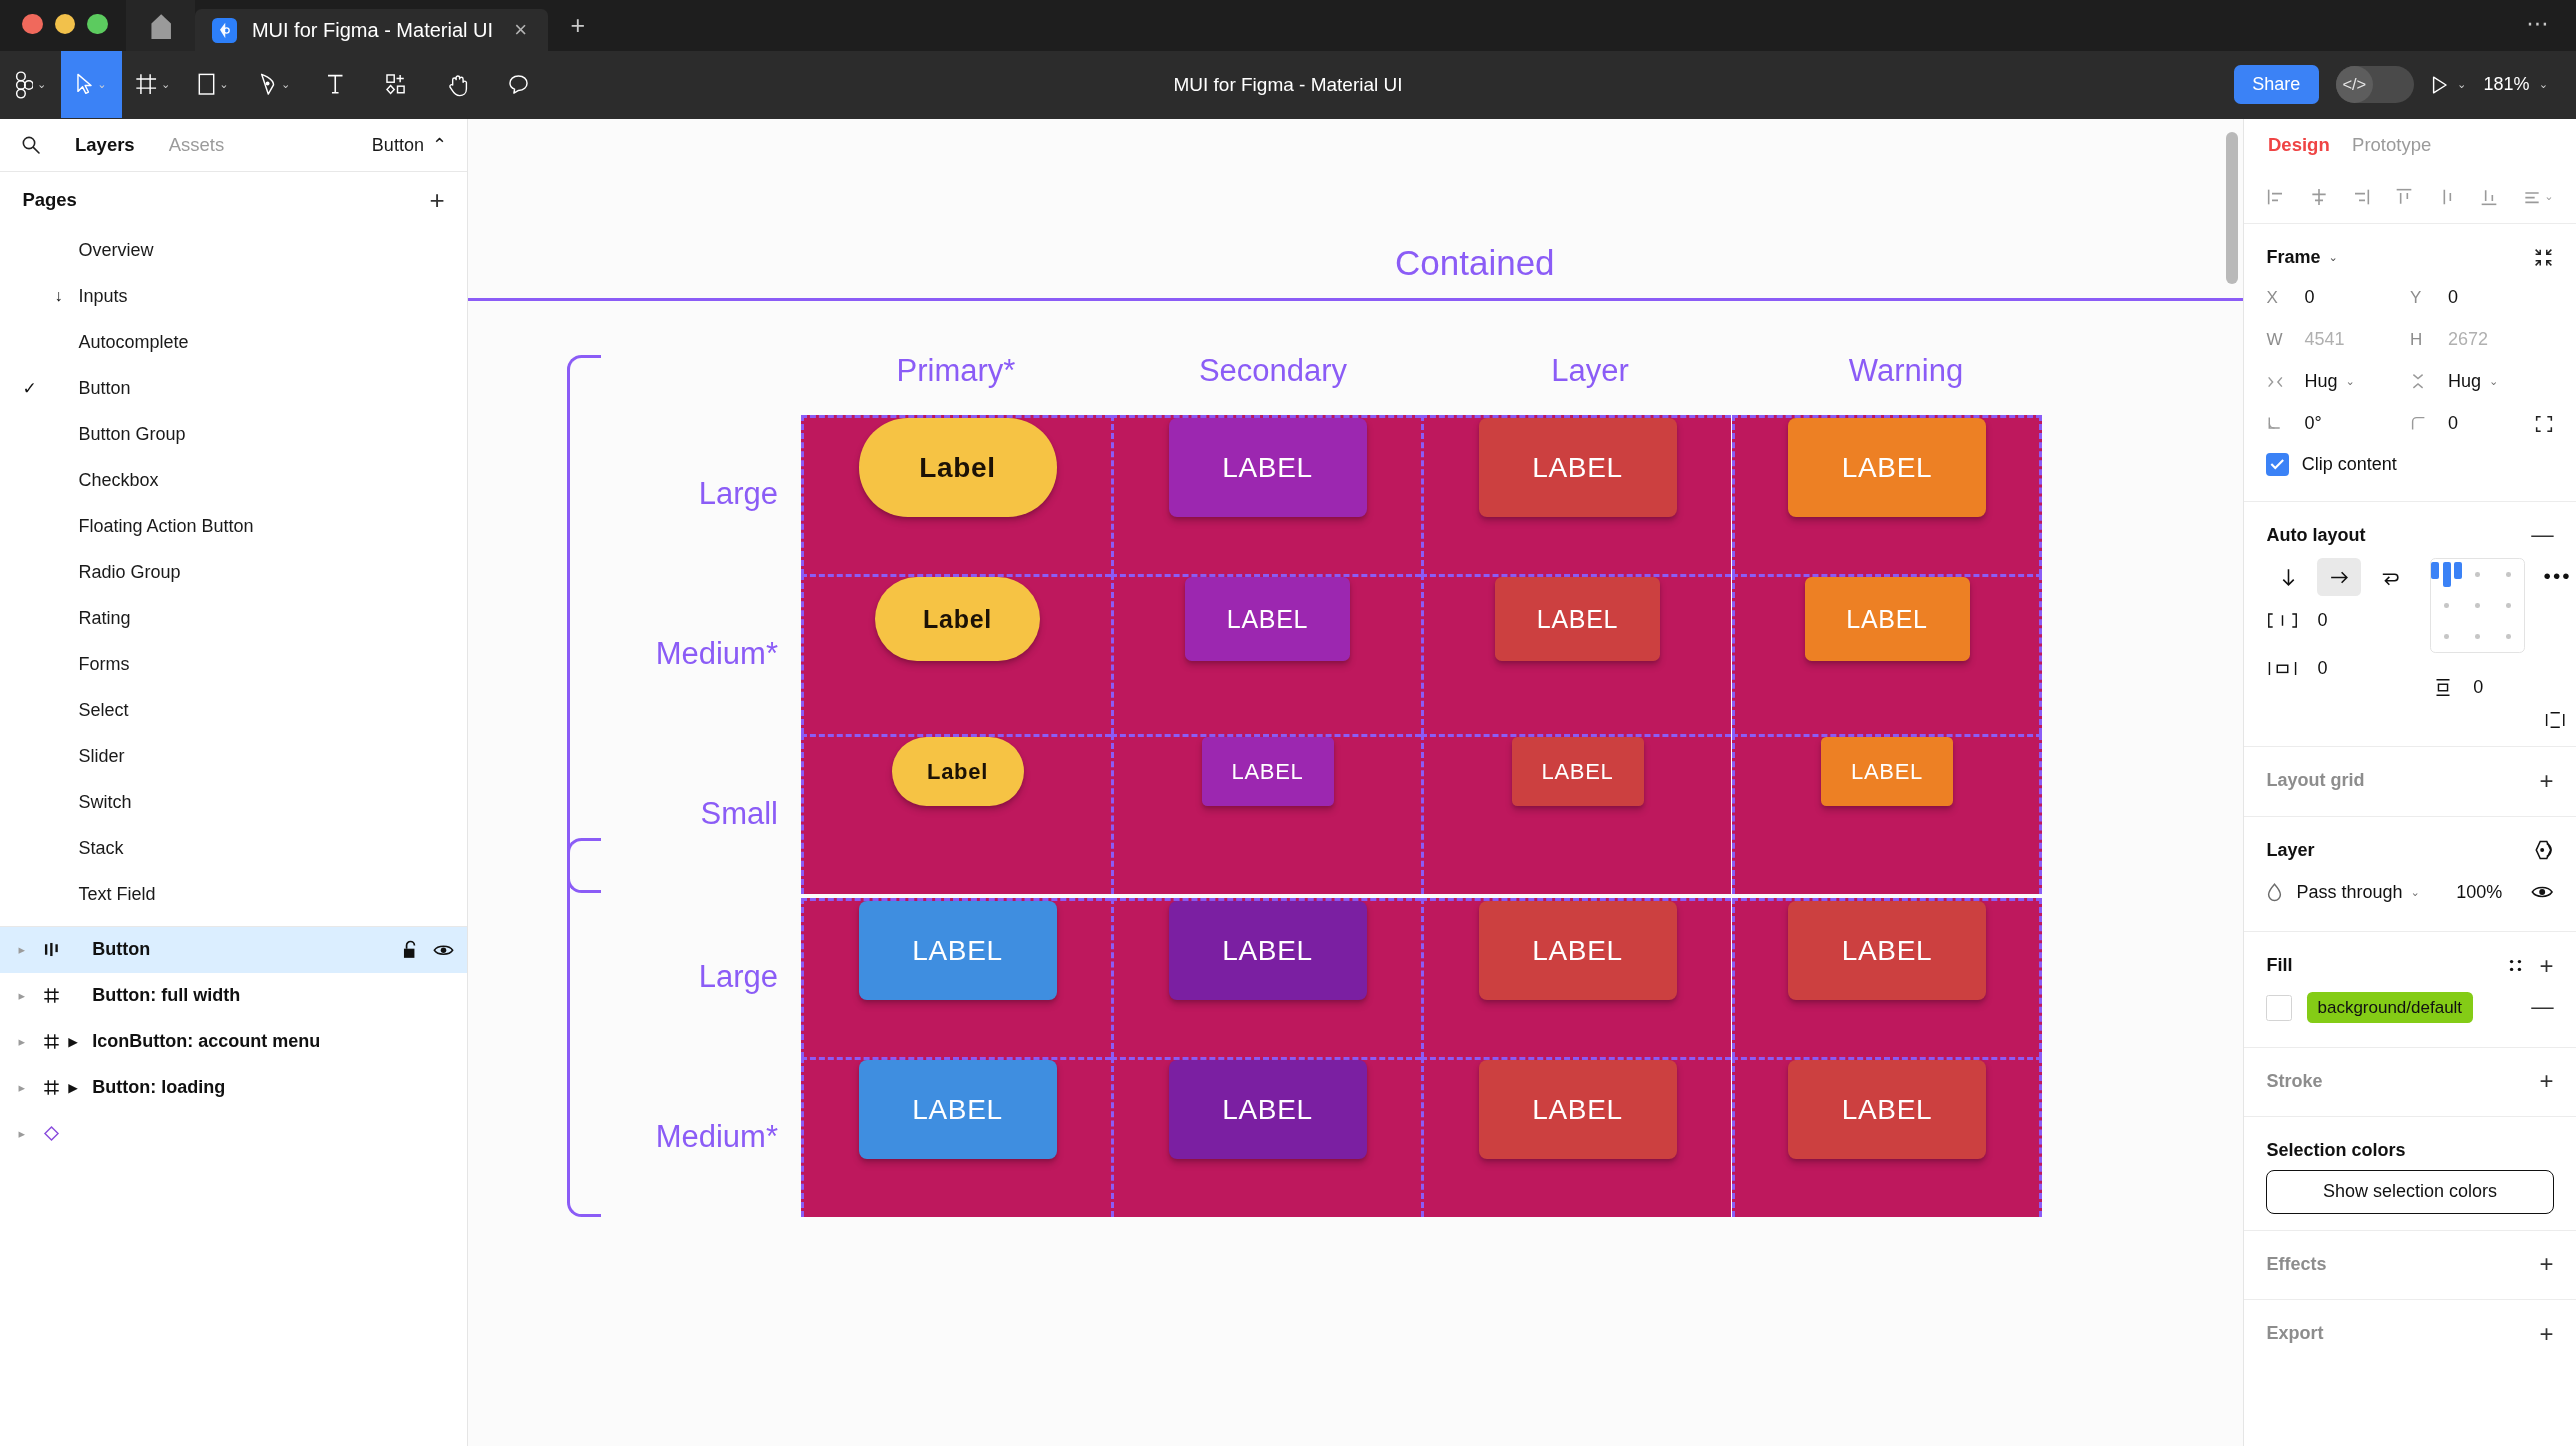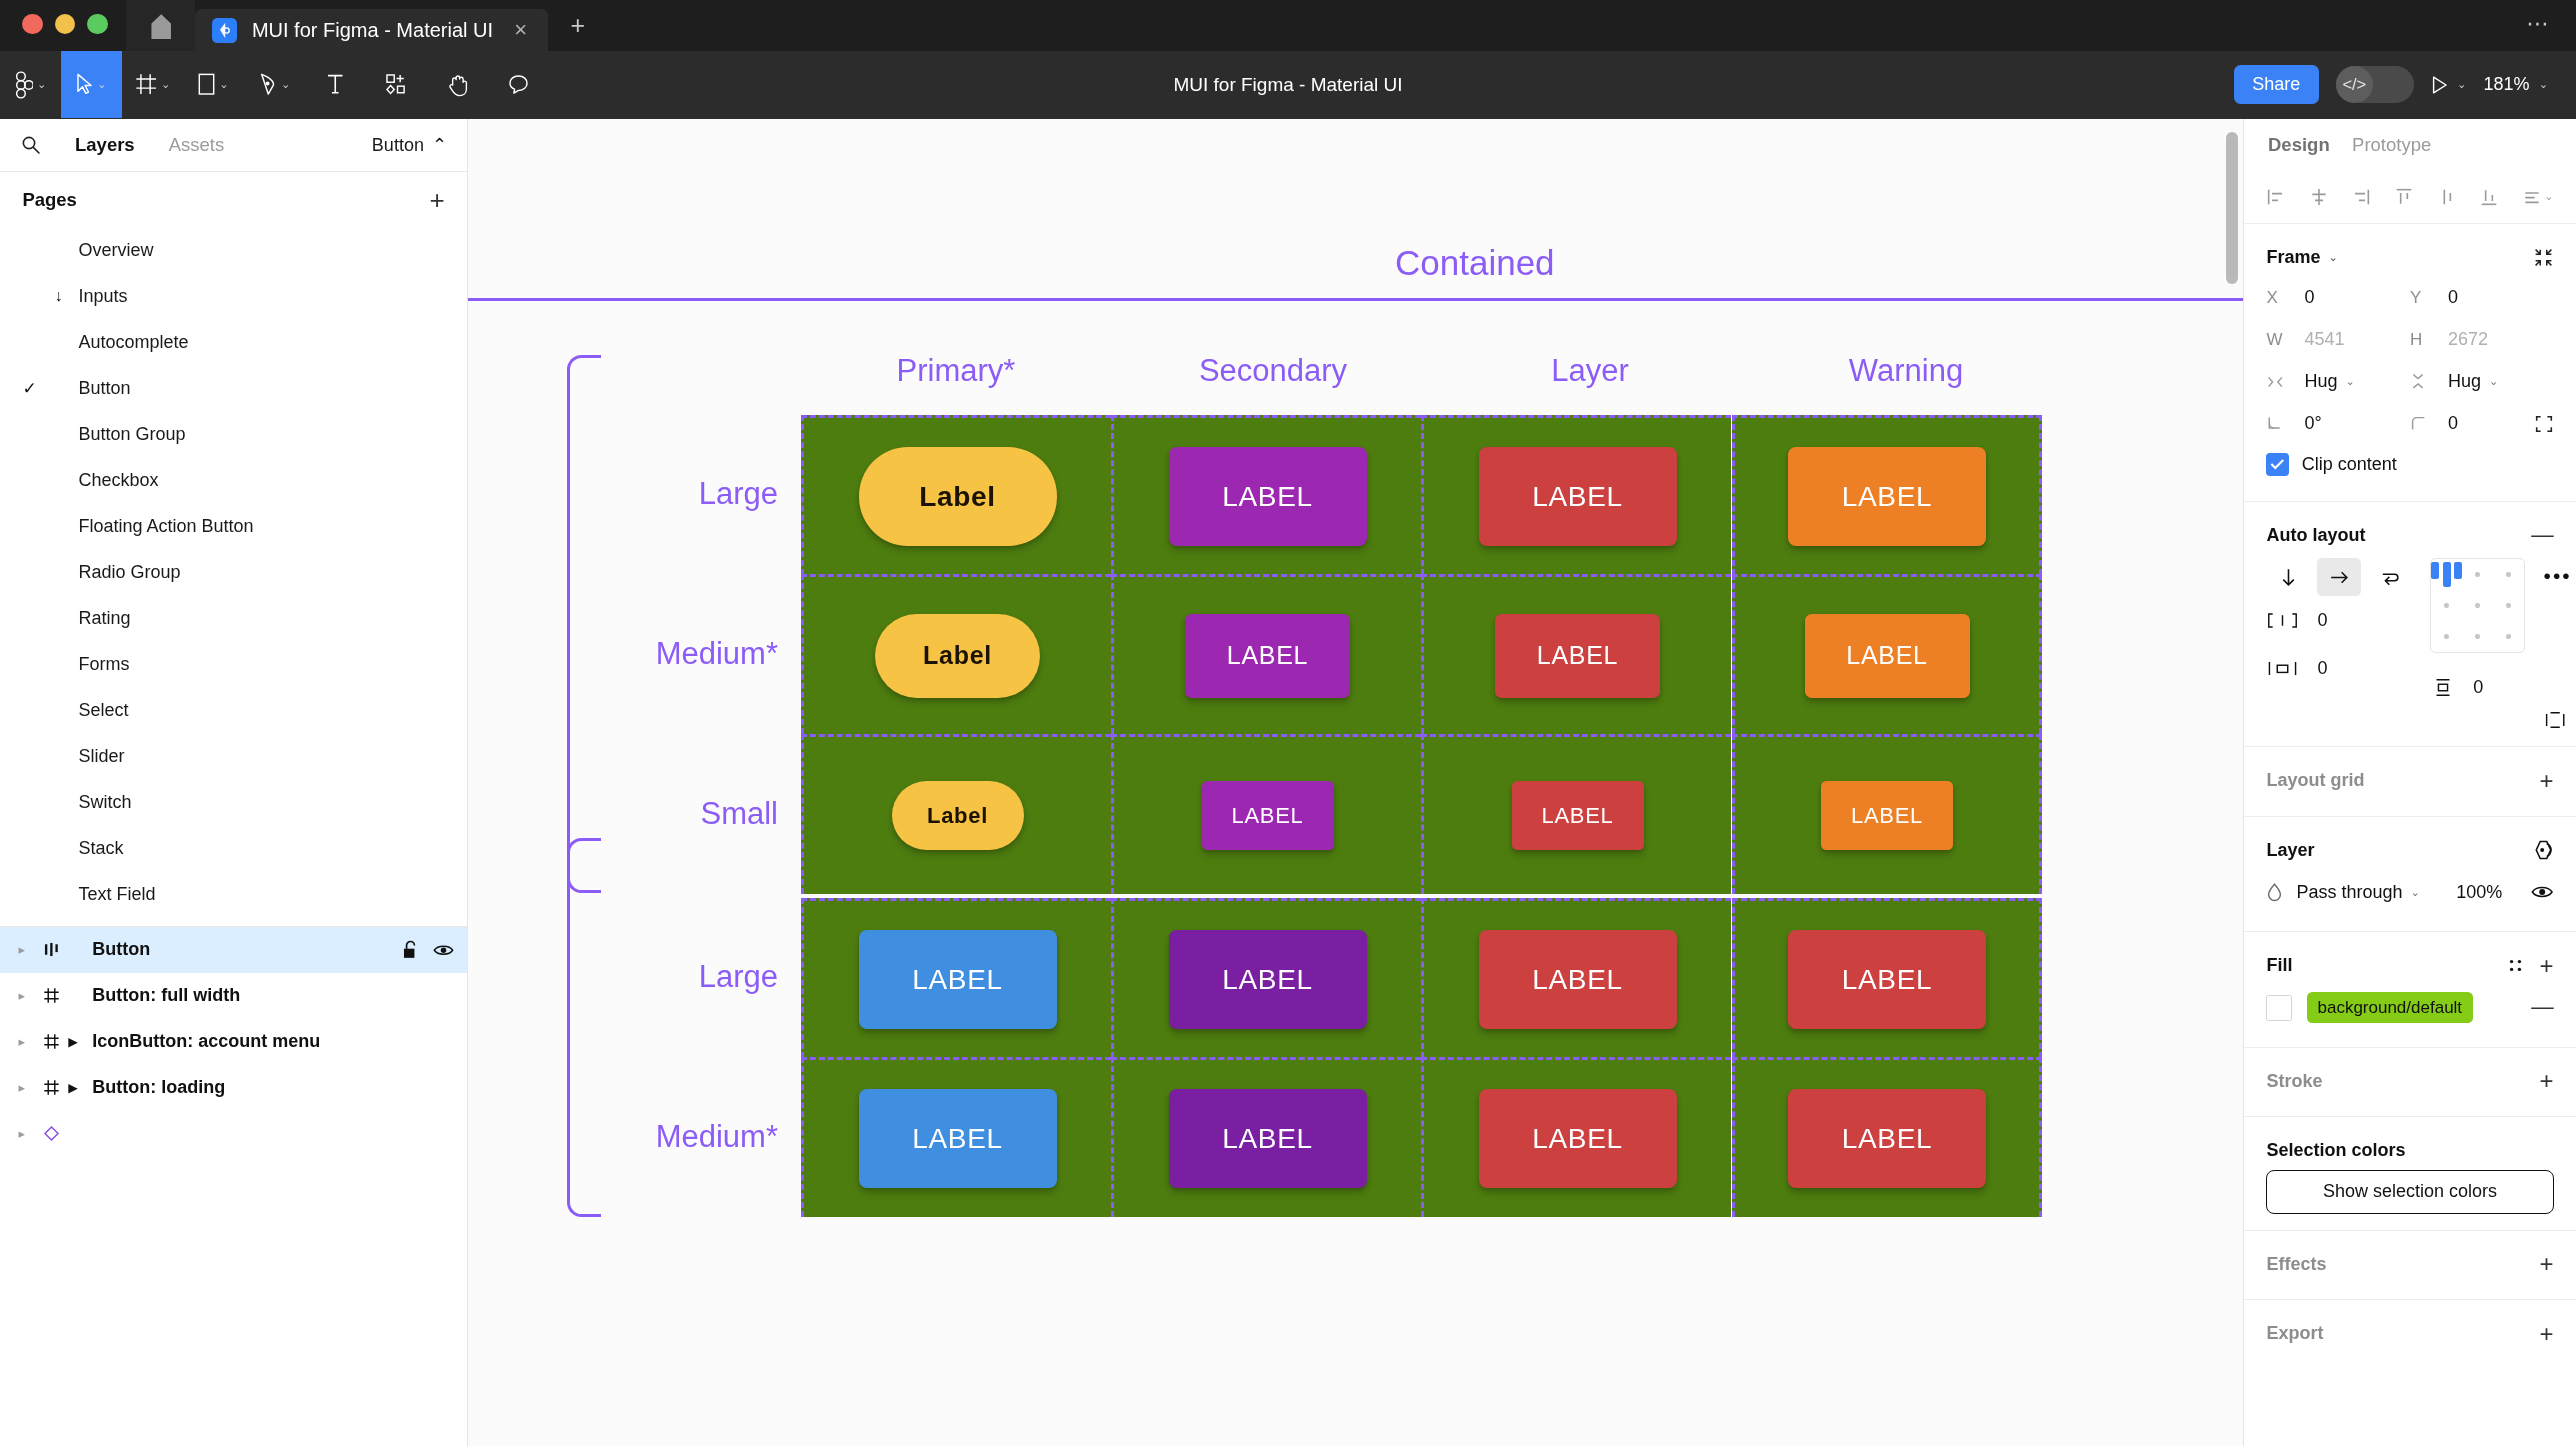--- a/index.html
+++ b/index.html
@@ -131,23 +131,23 @@
   }
   .collabel {
     position:absolute; top:234px; color:#8b5cf6; font-size:31px;
     transform:translateX(-50%); white-space:nowrap;
   }
   .rowlabel {
     position:absolute; color:#8b5cf6; font-size:31px;
     transform:translateY(-50%); white-space:nowrap; text-align:right;
   }
   .grid-cell {
-    position:absolute; background:#4d7c0f;
+    position:absolute; background:#be185d;
     border-top:3.3px dashed #8b5cf6; border-left:3.3px dashed #8b5cf6;
-    display:flex; align-items:center; justify-content:center;
+    display:flex; align-items:flex-start; justify-content:center;
   }
   .grid-cell.lastcol { border-right:3.3px dashed #8b5cf6; }
   .btn {
     border:none; color:#fff; font-family:inherit; cursor:pointer;
     box-shadow:0 4.6px 7.3px rgba(0,0,0,0.18), 0 2px 3.3px rgba(0,0,0,0.12);
     display:flex; align-items:center; justify-content:center;
     letter-spacing:0.7px;
   }
   .group-bracket {
     position:absolute; width:34px;
@@ -159,21 +159,21 @@
     background:#b9b9b9; border-radius:6px;
   }
 
   
   .rightpanel {
     position:absolute; right:0; top:119px; width:333px; height:1328px;
     background:#fff; border-left:0.7px solid #e5e5e5; overflow:hidden;
   }
   .rp-tabs { height:51px; display:flex; align-items:center; padding-left:24px; gap:22.4px; }
   .rp-tab { font-size:18.5px; color:#9b9b9b; cursor:pointer; }
-  .rp-tab.active { color:#737373; font-weight:bold; }
+  .rp-tab.active { color:#ef4444; font-weight:bold; }
   .align-row {
     height:54px; display:flex; align-items:center; justify-content:space-between;
     padding:0 22.4px; border-bottom:0.7px solid #ececec;
   }
   .align-btn { cursor:pointer; display:flex; align-items:center; gap:2.6px;}
   .sec { padding:14.5px 22.4px 16px 22.4px; border-bottom:0.7px solid #ececec; }
   .sec-head { display:flex; align-items:center; height:38px; }
   .sec-title { font-size:18px; font-weight:bold; color:#111; }
   .sec-title.muted { color:#8d8d8d; font-weight:bold; }
   .sec-act { margin-left:auto; display:flex; align-items:center; gap:16px; cursor:pointer; color:#333; }

